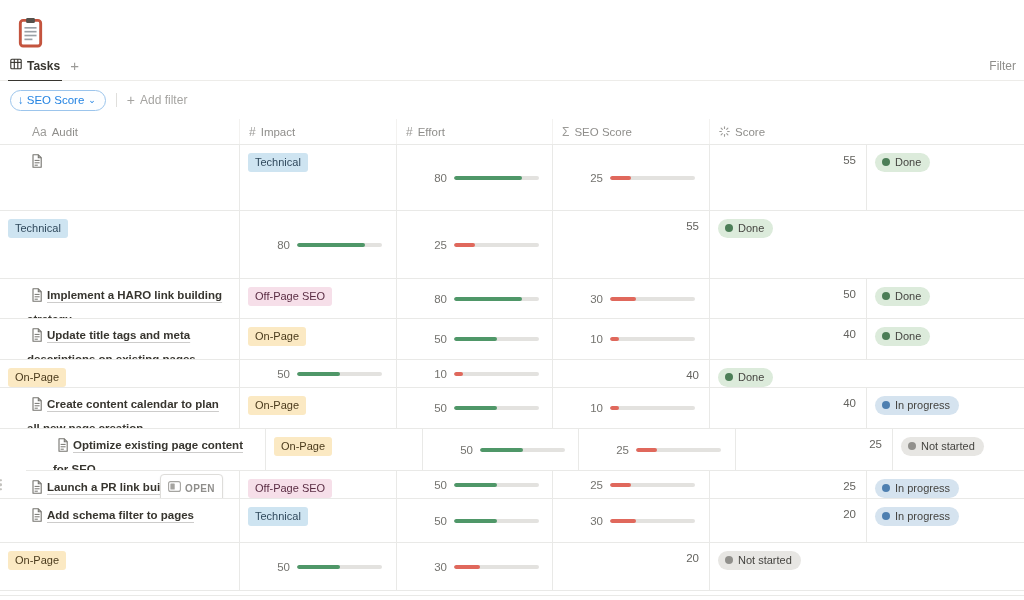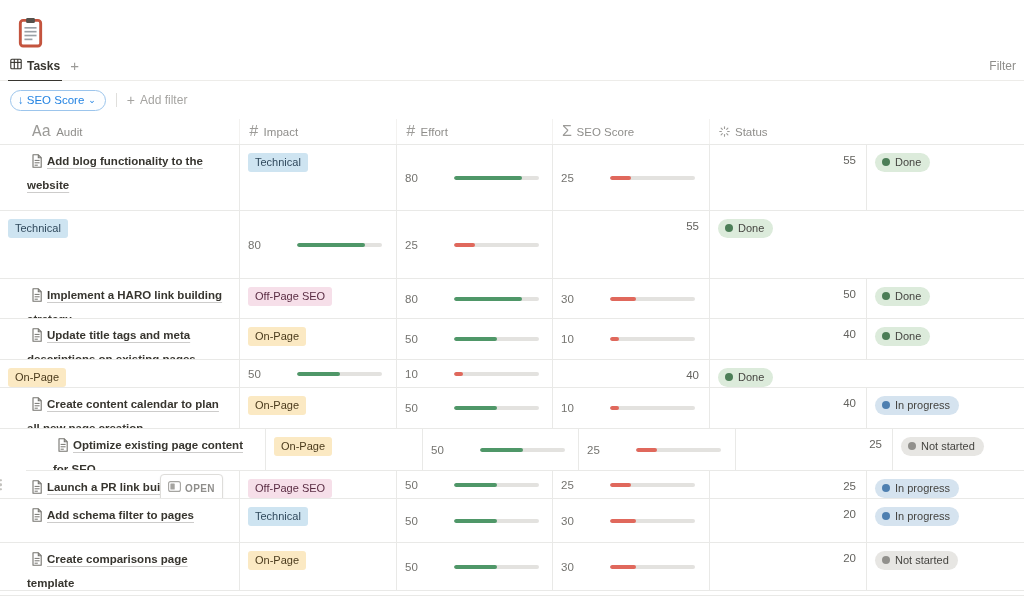--- a/index.html
+++ b/index.html
@@ -25,21 +25,21 @@
   .tool-divider { width:1px; height:14px; background:#E0DFDC; }
   .add-filter { display:inline-flex; align-items:center; gap:5px; color:#A5A4A1; font-size:12px; cursor:pointer; }
   .add-filter .plus { font-size:14px; }
 
   
   .grid-row { display:grid; grid-template-columns:240px 157px 156px 157px 157px 1fr; }
   .thead { height:26px; color:#8F8E8B; font-size:11.5px; border-bottom:1px solid #E9E9E7; }
   .th { display:flex; align-items:center; gap:5px; padding-left:9px; border-right:1px solid #F3F2F0; }
   .th:first-child { padding-left:32px; }
   .th:last-child { border-right:none; }
-  .th .glyph { font-size:16px; color:#9C9B98;font-family:Liberation Mono, monospace; }
+  .th .glyph { font-size:12px; color:#9C9B98; }
   .th svg { display:block; }
 
   .trow { border-bottom:1px solid #E9E9E7; position:relative; }
   .cell { border-right:1px solid #E9E9E7; padding:5px 8px; overflow:hidden; }
   .cell:last-child { border-right:none; }
 
   .task-cell { padding:6px 6px 6px 27px; font-size:11.5px; font-weight:600; line-height:21px; position:relative; }
   .doc-icon { display:inline-block; vertical-align:-3px; margin:0 4px 0 4px; }
   .task-link { text-decoration:underline; text-decoration-color:rgba(55,53,47,0.25); text-underline-offset:3px; text-decoration-thickness:1px; cursor:pointer; color:#37352F; }
   .nowrap { white-space:nowrap; }
@@ -49,21 +49,21 @@
     font-size:10px; font-weight:600; letter-spacing:0.4px; color:#8F8E8B;
     box-shadow:0 1px 2px rgba(15,15,15,0.08); cursor:pointer; }
   .drag-handle { position:absolute; left:-1px; top:50%; transform:translateY(-50%); width:4px; cursor:grab; }
   .drag-handle i { display:block; width:2.5px; height:2.5px; border-radius:50%; background:#C3C2BE; margin:2px 0; }
 
   .pill { display:inline-block; margin-top:3px; padding:2px 7px 3px; border-radius:3px; font-size:11px; line-height:14px; }
   .status-pill { display:inline-flex; align-items:center; gap:5px; margin-top:3px; padding:2px 9px 3px 7px; border-radius:11px; font-size:11px; line-height:14px; color:#454440; }
   .dot { width:8px; height:8px; border-radius:50%; flex:none; }
 
   .num-cell { display:flex; align-items:center; padding:5px 12px 5px 8px; }
-  .num { flex:0 0 42px; text-align:left; font-size:11.5px; color:#74736F; line-height:20px; }
+  .num { flex:0 0 42px; text-align:right; font-size:11.5px; color:#74736F; line-height:20px; }
   .bar { flex:0 0 85px; height:4px; margin-left:7px; background:#E3E2DF; border-radius:2px; overflow:hidden; }
   .bar-fill { display:block; height:4px; border-radius:2px; }
 
   .score-cell { text-align:right; padding:5px 10px; font-size:11.5px; color:#64635F; line-height:20px; }
 
   .partial-row { height:5px; border-bottom:1px solid #E9E9E7; }
 </style>
 </head>
 <body>
 
@@ -132,33 +132,33 @@
         <line x1="6" y1="0.8" x2="6" y2="2.6"></line>
           <line x1="6" y1="9.4" x2="6" y2="11.2"></line>
         <line x1="0.8" y1="6" x2="2.6" y2="6"></line>
           <line x1="9.4" y1="6" x2="11.2" y2="6"></line>
         <line x1="2.3" y1="2.3" x2="3.6" y2="3.6"></line>
           <line x1="8.4" y1="8.4" x2="9.7" y2="9.7"></line>
         <line x1="2.3" y1="9.7" x2="3.6" y2="8.4"></line>
           <line x1="8.4" y1="3.6" x2="9.7" y2="2.3"></line>
       </svg>
     </span>
-    <span>Status</span>
+    <span>Score</span>
   </div>
 </div>
 
 <div>
     <div class="grid-row trow" style="height: 66px;">
       <div class="cell task-cell"><span class="doc-icon"><svg width="12" height="14" viewBox="0 0 12 14">
             <path d="M2 0.8 H7.3 L10.2 3.7 V13.2 H2 Z" fill="#fff" stroke="#75746F" stroke-width="1.1" stroke-linejoin="round"></path>
             <path d="M7.3 0.8 V3.7 H10.2" fill="none" stroke="#75746F" stroke-width="1.1"></path>
             <line x1="3.6" y1="6.4" x2="8.6" y2="6.4" stroke="#75746F" stroke-width="1"></line>
             <line x1="3.6" y1="8.8" x2="8.6" y2="8.8" stroke="#75746F" stroke-width="1"></line>
             <line x1="3.6" y1="11.2" x2="6.8" y2="11.2" stroke="#75746F" stroke-width="1"></line>
-          </svg></span><span class="task-link">Add blog functionality to the website</span></div>
+          </svg></span></div>
       <div class="cell"><span class="pill" style="background: rgb(206, 228, 241); color: rgb(48, 73, 92);">Technical</span></div>
       <div class="cell num-cell">
         <span class="num">80</span>
         <span class="bar">
           <span class="bar-fill" style="width: 80%; background: rgb(79, 151, 104);"></span>
         </span>
       </div>
       <div class="cell num-cell">
         <span class="num">25</span>
         <span class="bar">
@@ -378,27 +378,20 @@
           <span class="bar-fill" style="width: 30%; background: rgb(224, 104, 92);"></span>
         </span>
       </div>
       <div class="cell score-cell">20</div>
       <div class="cell"><span class="status-pill" style="background: rgb(213, 227, 239);">
           <span class="dot" style="background: rgb(78, 127, 176);"></span>
           <span>In progress</span>
         </span></div>
     </div>
     <div class="grid-row trow" style="height: 48px;">
-      <div class="cell task-cell"><span class="doc-icon"><svg width="12" height="14" viewBox="0 0 12 14">
-            <path d="M2 0.8 H7.3 L10.2 3.7 V13.2 H2 Z" fill="#fff" stroke="#75746F" stroke-width="1.1" stroke-linejoin="round"></path>
-            <path d="M7.3 0.8 V3.7 H10.2" fill="none" stroke="#75746F" stroke-width="1.1"></path>
-            <line x1="3.6" y1="6.4" x2="8.6" y2="6.4" stroke="#75746F" stroke-width="1"></line>
-            <line x1="3.6" y1="8.8" x2="8.6" y2="8.8" stroke="#75746F" stroke-width="1"></line>
-            <line x1="3.6" y1="11.2" x2="6.8" y2="11.2" stroke="#75746F" stroke-width="1"></line>
-          </svg></span><span class="task-link">Create comparisons page template</span></div>
       <div class="cell"><span class="pill" style="background: rgb(251, 233, 195); color: rgb(74, 58, 28);">On-Page</span></div>
       <div class="cell num-cell">
         <span class="num">50</span>
         <span class="bar">
           <span class="bar-fill" style="width: 50%; background: rgb(79, 151, 104);"></span>
         </span>
       </div>
       <div class="cell num-cell">
         <span class="num">30</span>
         <span class="bar">

